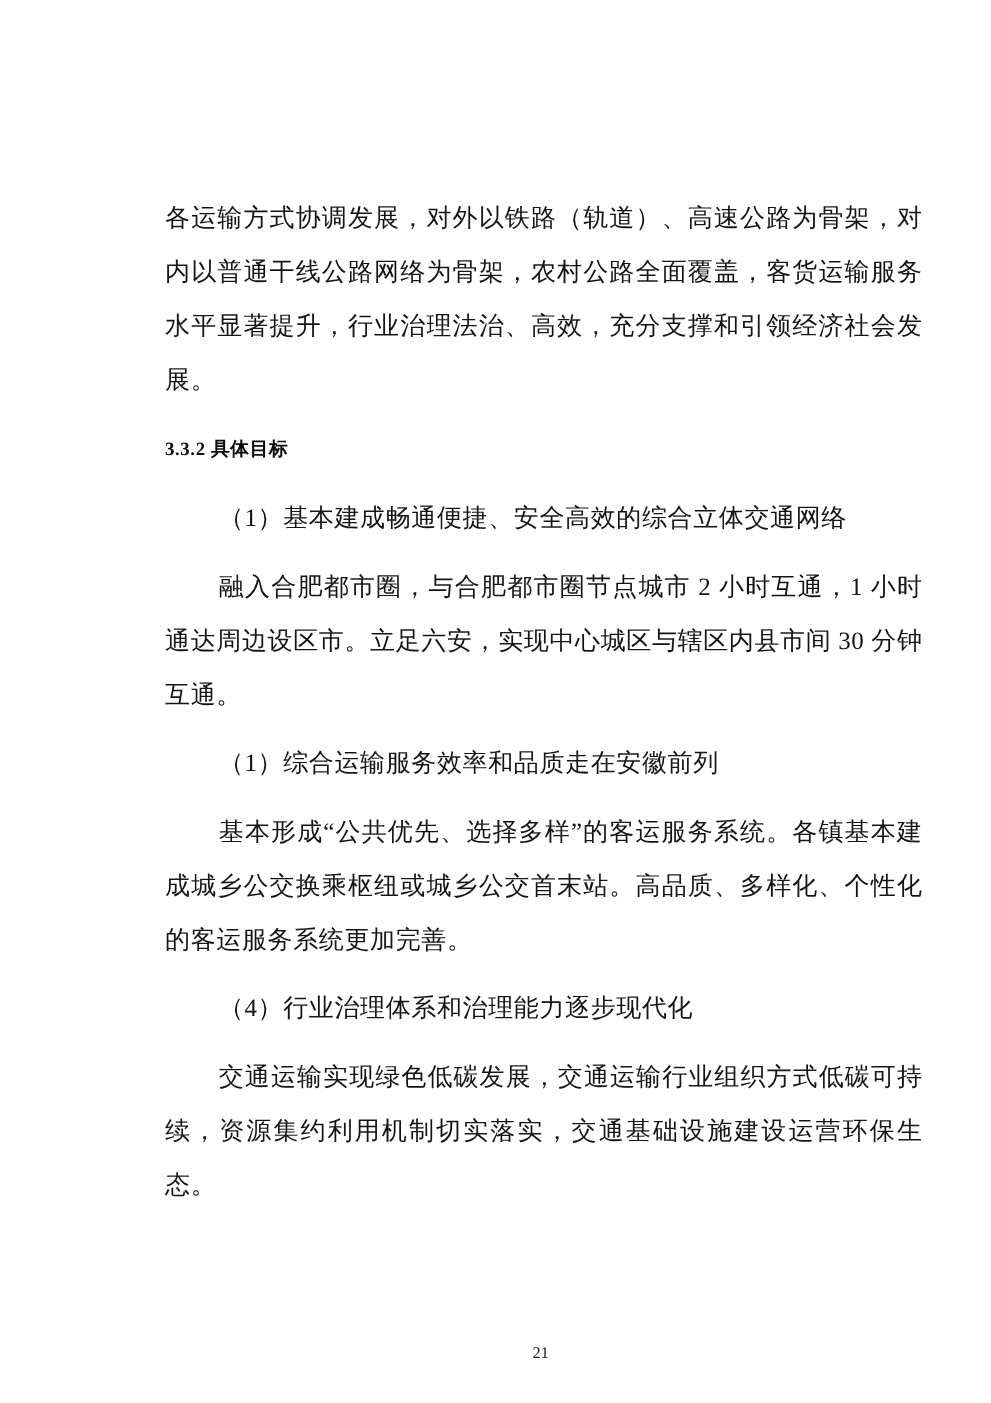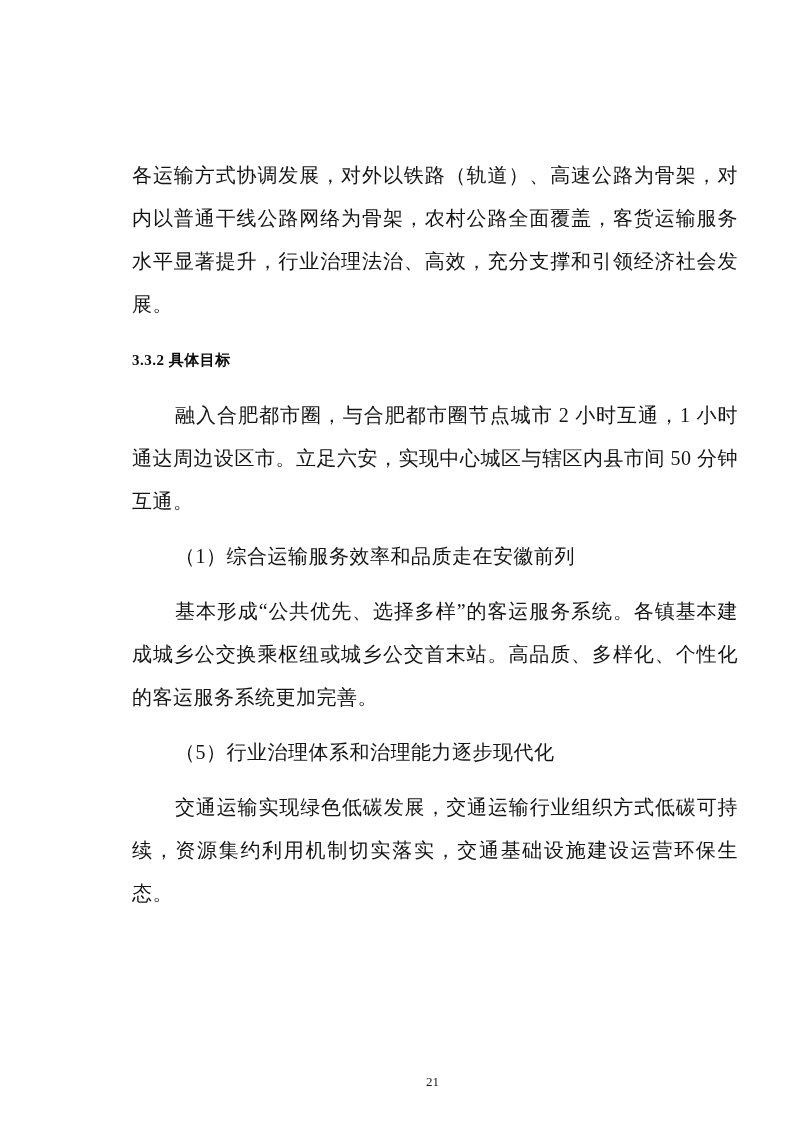--- a/index.html
+++ b/index.html
@@ -49,30 +49,31 @@
   }
 </style>
 </head>
 <body>
 
 <div class="page-content">
   <p class="body no-indent">各运输方式协调发展，对外以铁路（轨道）、高速公路为骨架，对内以普通干线公路网络为骨架，农村公路全面覆盖，客货运输服务水平显著提升，行业治理法治、高效，充分支撑和引领经济社会发展。</p>
 
   <h3 class="section-heading">3.3.2 具体目标</h3>
 
+  <p class="body indent">（1）基本建成畅通便捷、安全高效的综合立体交通网络</p>
 
-  <p class="body indent">融入合肥都市圈，与合肥都市圈节点城市 2 小时互通，1 小时通达周边设区市。立足六安，实现中心城区与辖区内县市间 50 分钟互通。</p>
+  <p class="body indent">融入合肥都市圈，与合肥都市圈节点城市 2 小时互通，1 小时通达周边设区市。立足六安，实现中心城区与辖区内县市间 30 分钟互通。</p>
 
 
   <p class="body indent">（1）综合运输服务效率和品质走在安徽前列</p>
 
   <p class="body indent">基本形成“公共优先、选择多样”的客运服务系统。各镇基本建成城乡公交换乘枢纽或城乡公交首末站。高品质、多样化、个性化的客运服务系统更加完善。</p>
 
 
-  <p class="body indent">（5）行业治理体系和治理能力逐步现代化</p>
+  <p class="body indent">（4）行业治理体系和治理能力逐步现代化</p>
 
   <p class="body indent">交通运输实现绿色低碳发展，交通运输行业组织方式低碳可持续，资源集约利用机制切实落实，交通基础设施建设运营环保生态。</p>
 
 </div>
 
 <div class="page-footer">
   <span>21</span>
 </div>
 
 </body></html>

